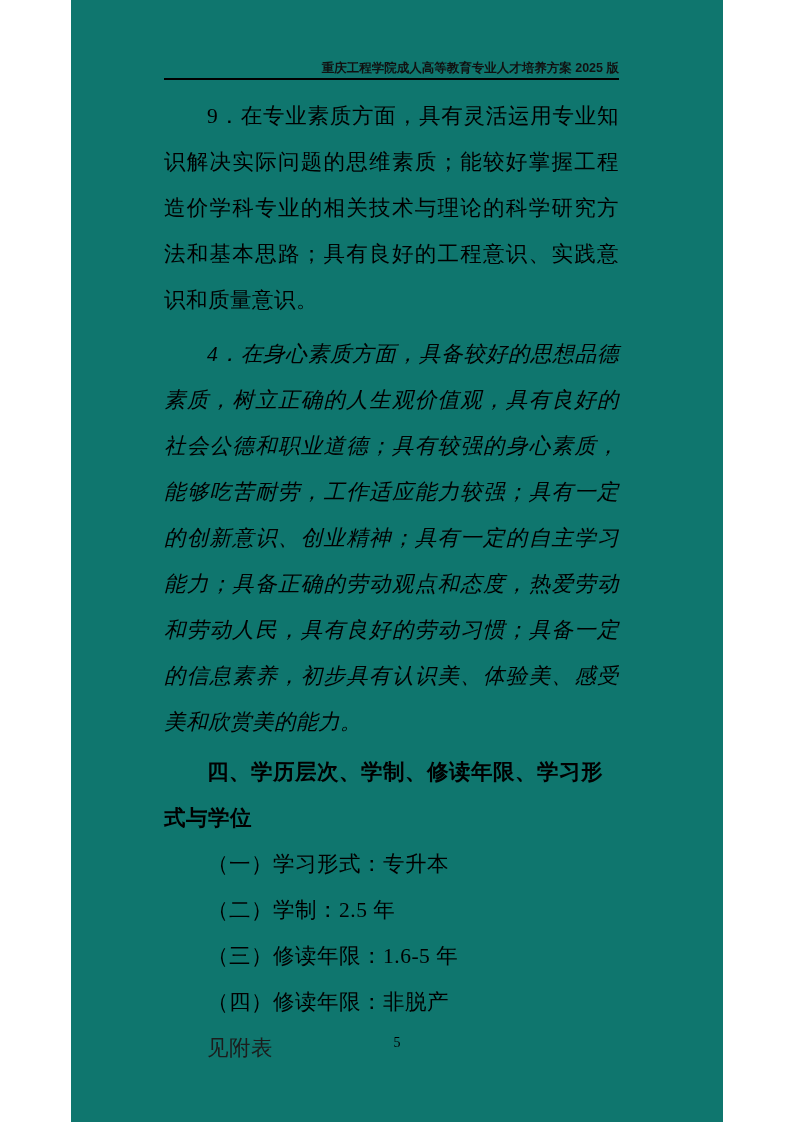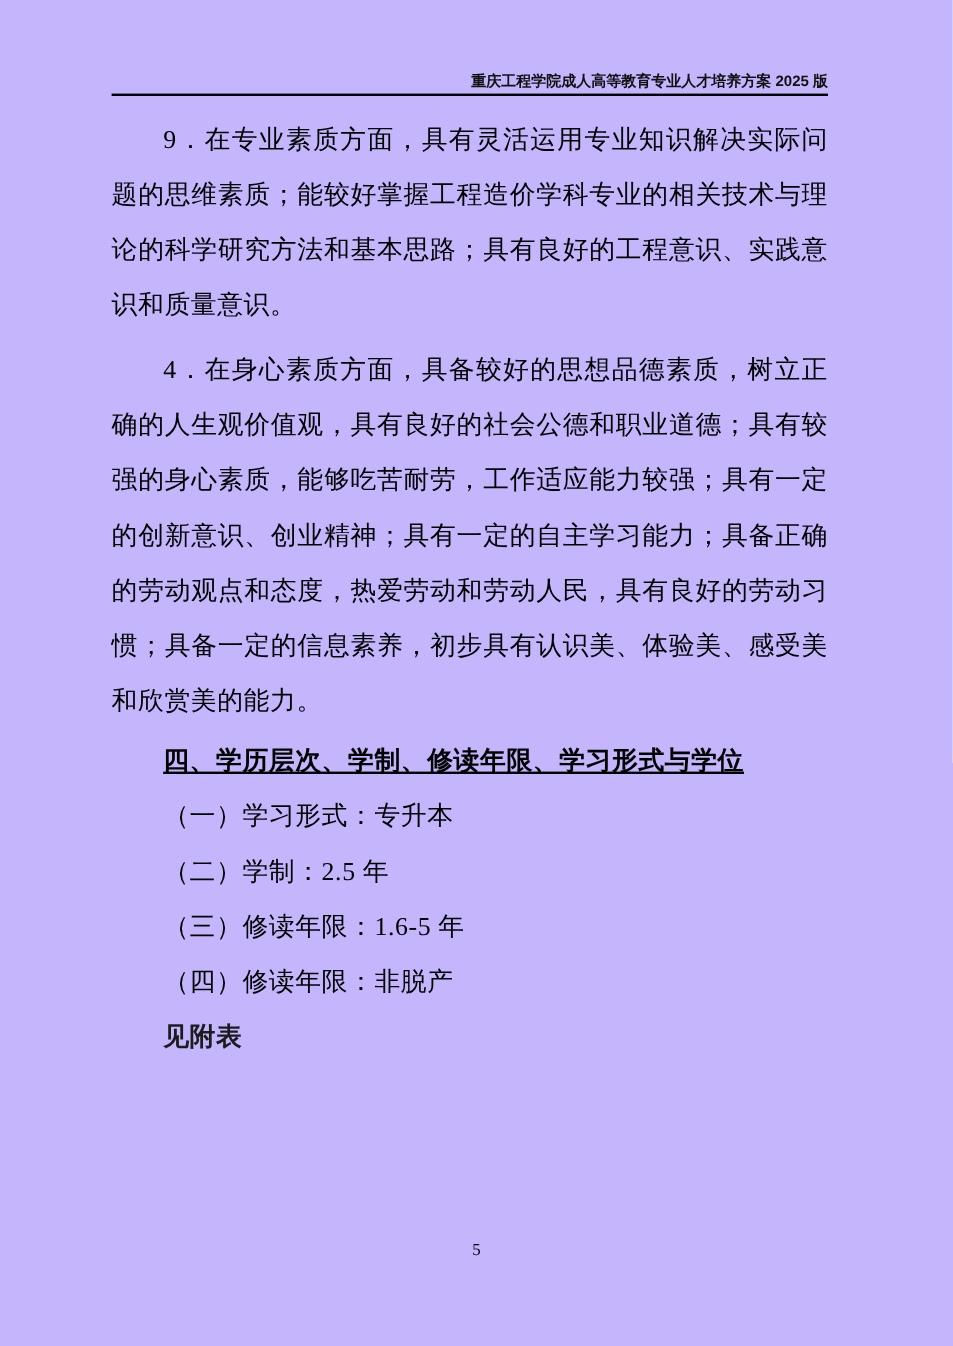--- a/index.html
+++ b/index.html
@@ -2,24 +2,24 @@
 <html><head>
 <meta charset="utf-8">
 <style>
   html, body {
     margin: 0;
     padding: 0;
     background: #ffffff;
   }
   .page {
     position: relative;
-    width: 794px;
+    width: 652px;
     height: 1122px;
     margin: 0 auto;
-    background: #c4b5fd;
+    background: #0f766e;
     box-sizing: border-box;
     padding: 60px 104px 0 93px;
     overflow: hidden;
     font-family: "Liberation Serif", "DejaVu Serif", serif;
     color: #000000;
   }
   .doc-header {
     text-align: right;
     font-family: "Liberation Sans", "DejaVu Sans", sans-serif;
     font-weight: bold;
@@ -31,46 +31,44 @@
   }
   .body-para {
     font-size: 21.5px;
     line-height: 46px;
     text-align: justify;
     text-indent: 2em;
     margin: 0;
     letter-spacing: 0.5px;
   }
   .para-3 { margin-top: 13px; }
-  .para-4 { margin-top: 8px; }
+  .para-4 { margin-top: 8px; font-style: italic; }
   .section-heading {
     font-family: "Liberation Sans", "DejaVu Sans", sans-serif;
     font-weight: bold;
     font-size: 21.5px;
     line-height: 46px;
     text-indent: 2em;
     margin: 4px 0 0 0;
     letter-spacing: 0.5px;
-    text-decoration: underline;
   }
   .list-item {
     font-size: 21.5px;
     line-height: 46px;
     text-indent: 2em;
     margin: 0;
     letter-spacing: 0.5px;
   }
   .note-line {
     font-size: 21.5px;
     line-height: 46px;
     text-indent: 2em;
     margin: 0;
     color: #1c1c1c;
     letter-spacing: 0.5px;
-    font-weight: bold;
   }
   .page-number {
     position: absolute;
     left: 0;
     right: 0;
     bottom: 70px;
     text-align: center;
     font-size: 14px;
     line-height: 18px;
     color: #000000;

